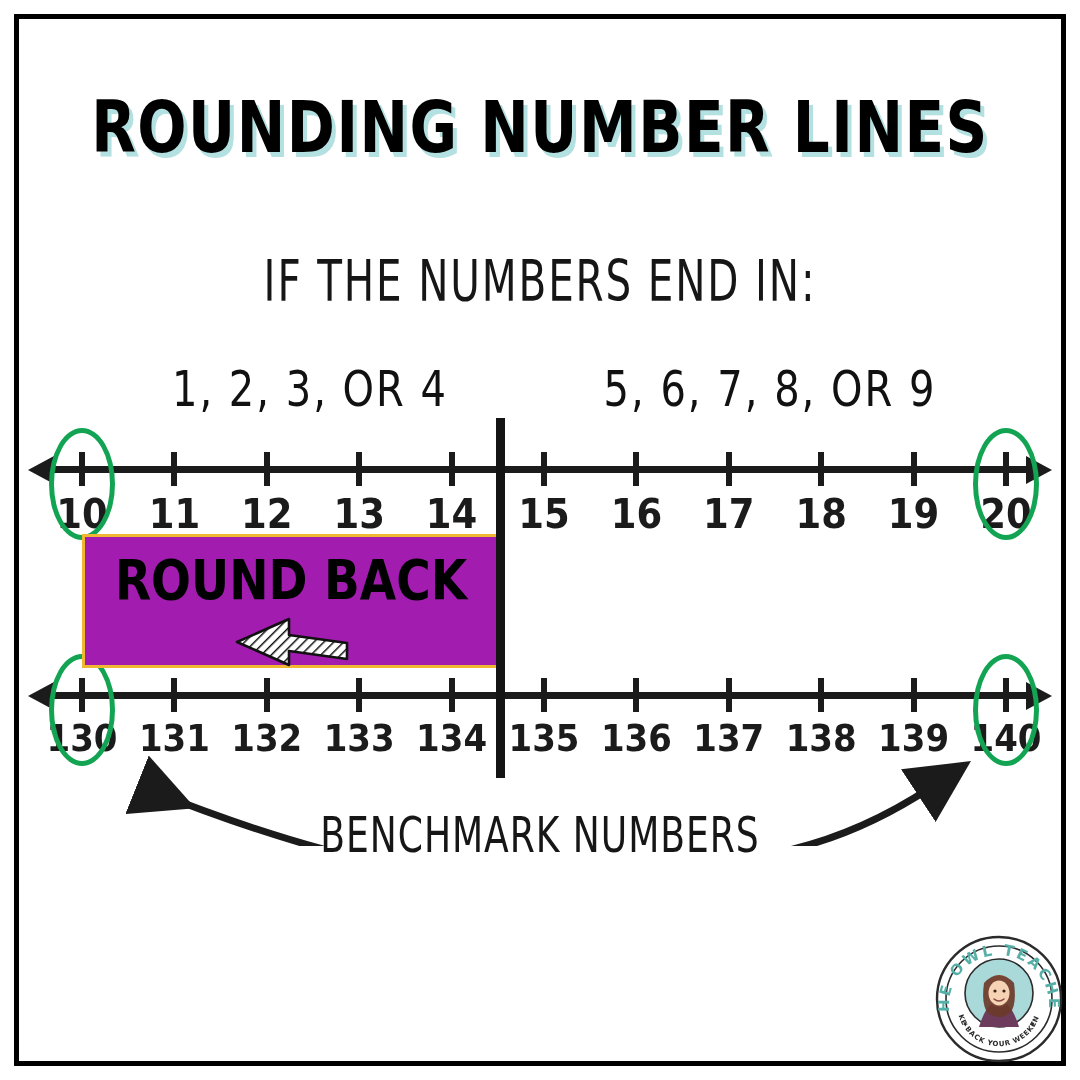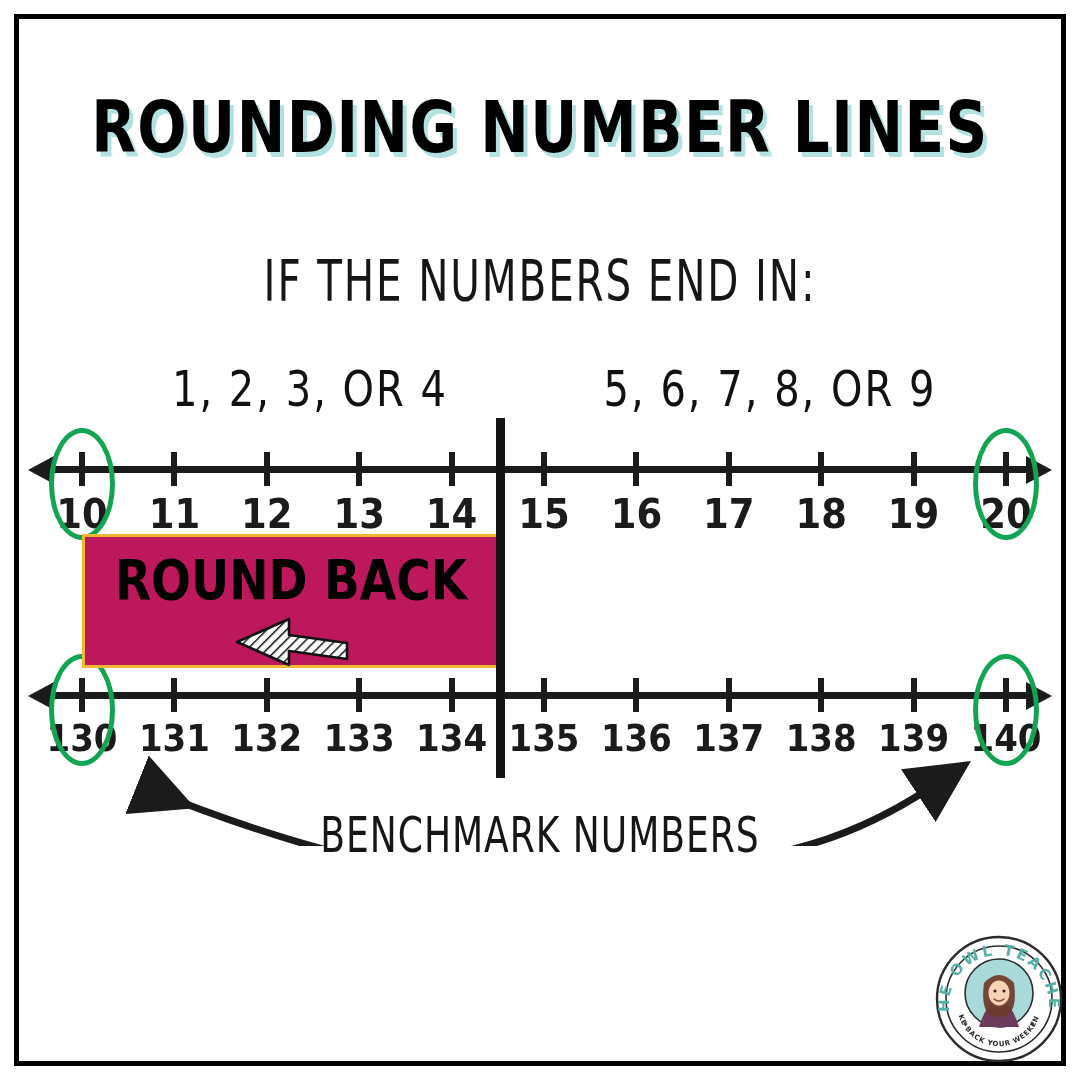--- a/index.html
+++ b/index.html
@@ -140,21 +140,21 @@
   
   .band {
     position: absolute;
     box-sizing: border-box;
   }
   #band-left {
     left: 82px;
     top: 534px;
     width: 418px;
     height: 134px;
-    background: #be185d;
+    background: #a21caf;
     border: 3px solid #f0b832;
   }
   #band-right {
     left: 500px;
     top: 534px;
     width: 480px;
     height: 134px;
     background: #fdf779;
     border: 3px solid #f5ed2a;
   }

